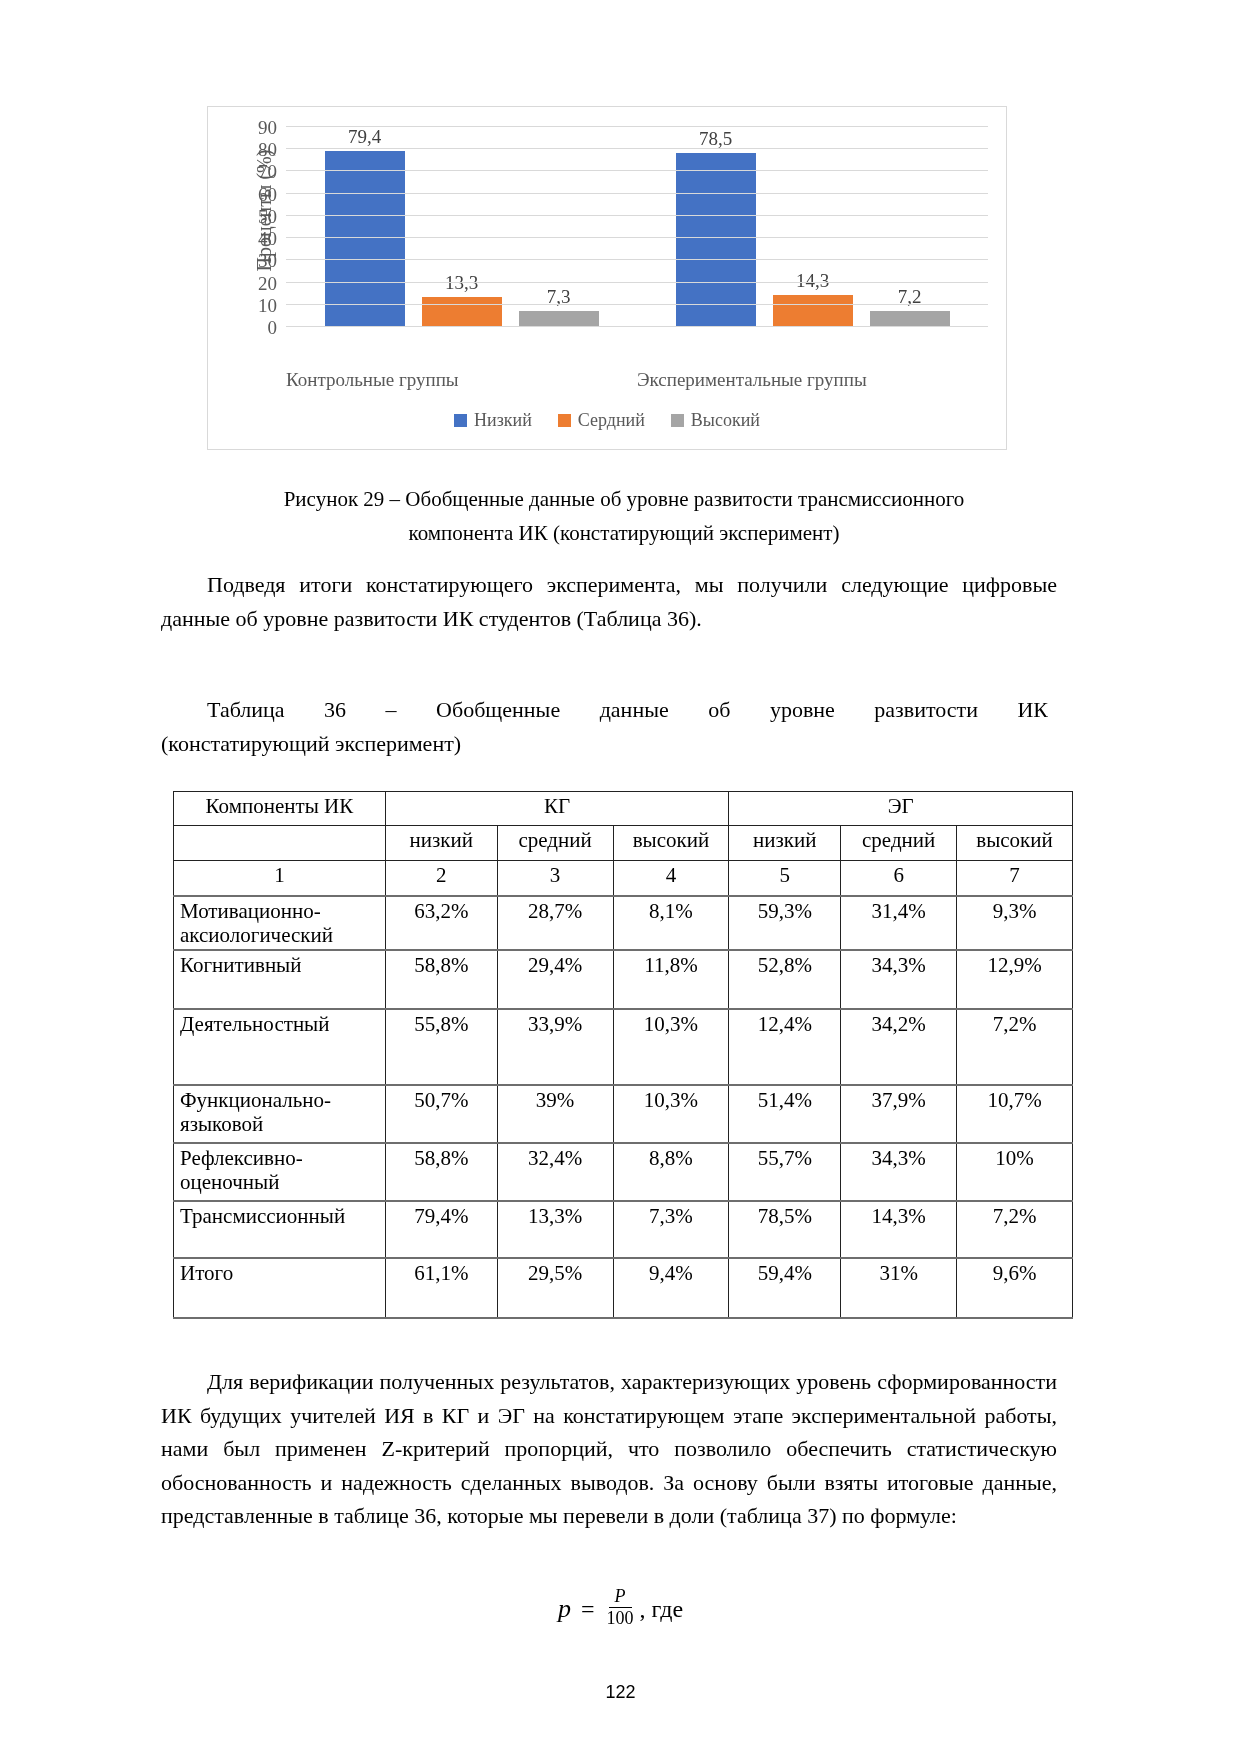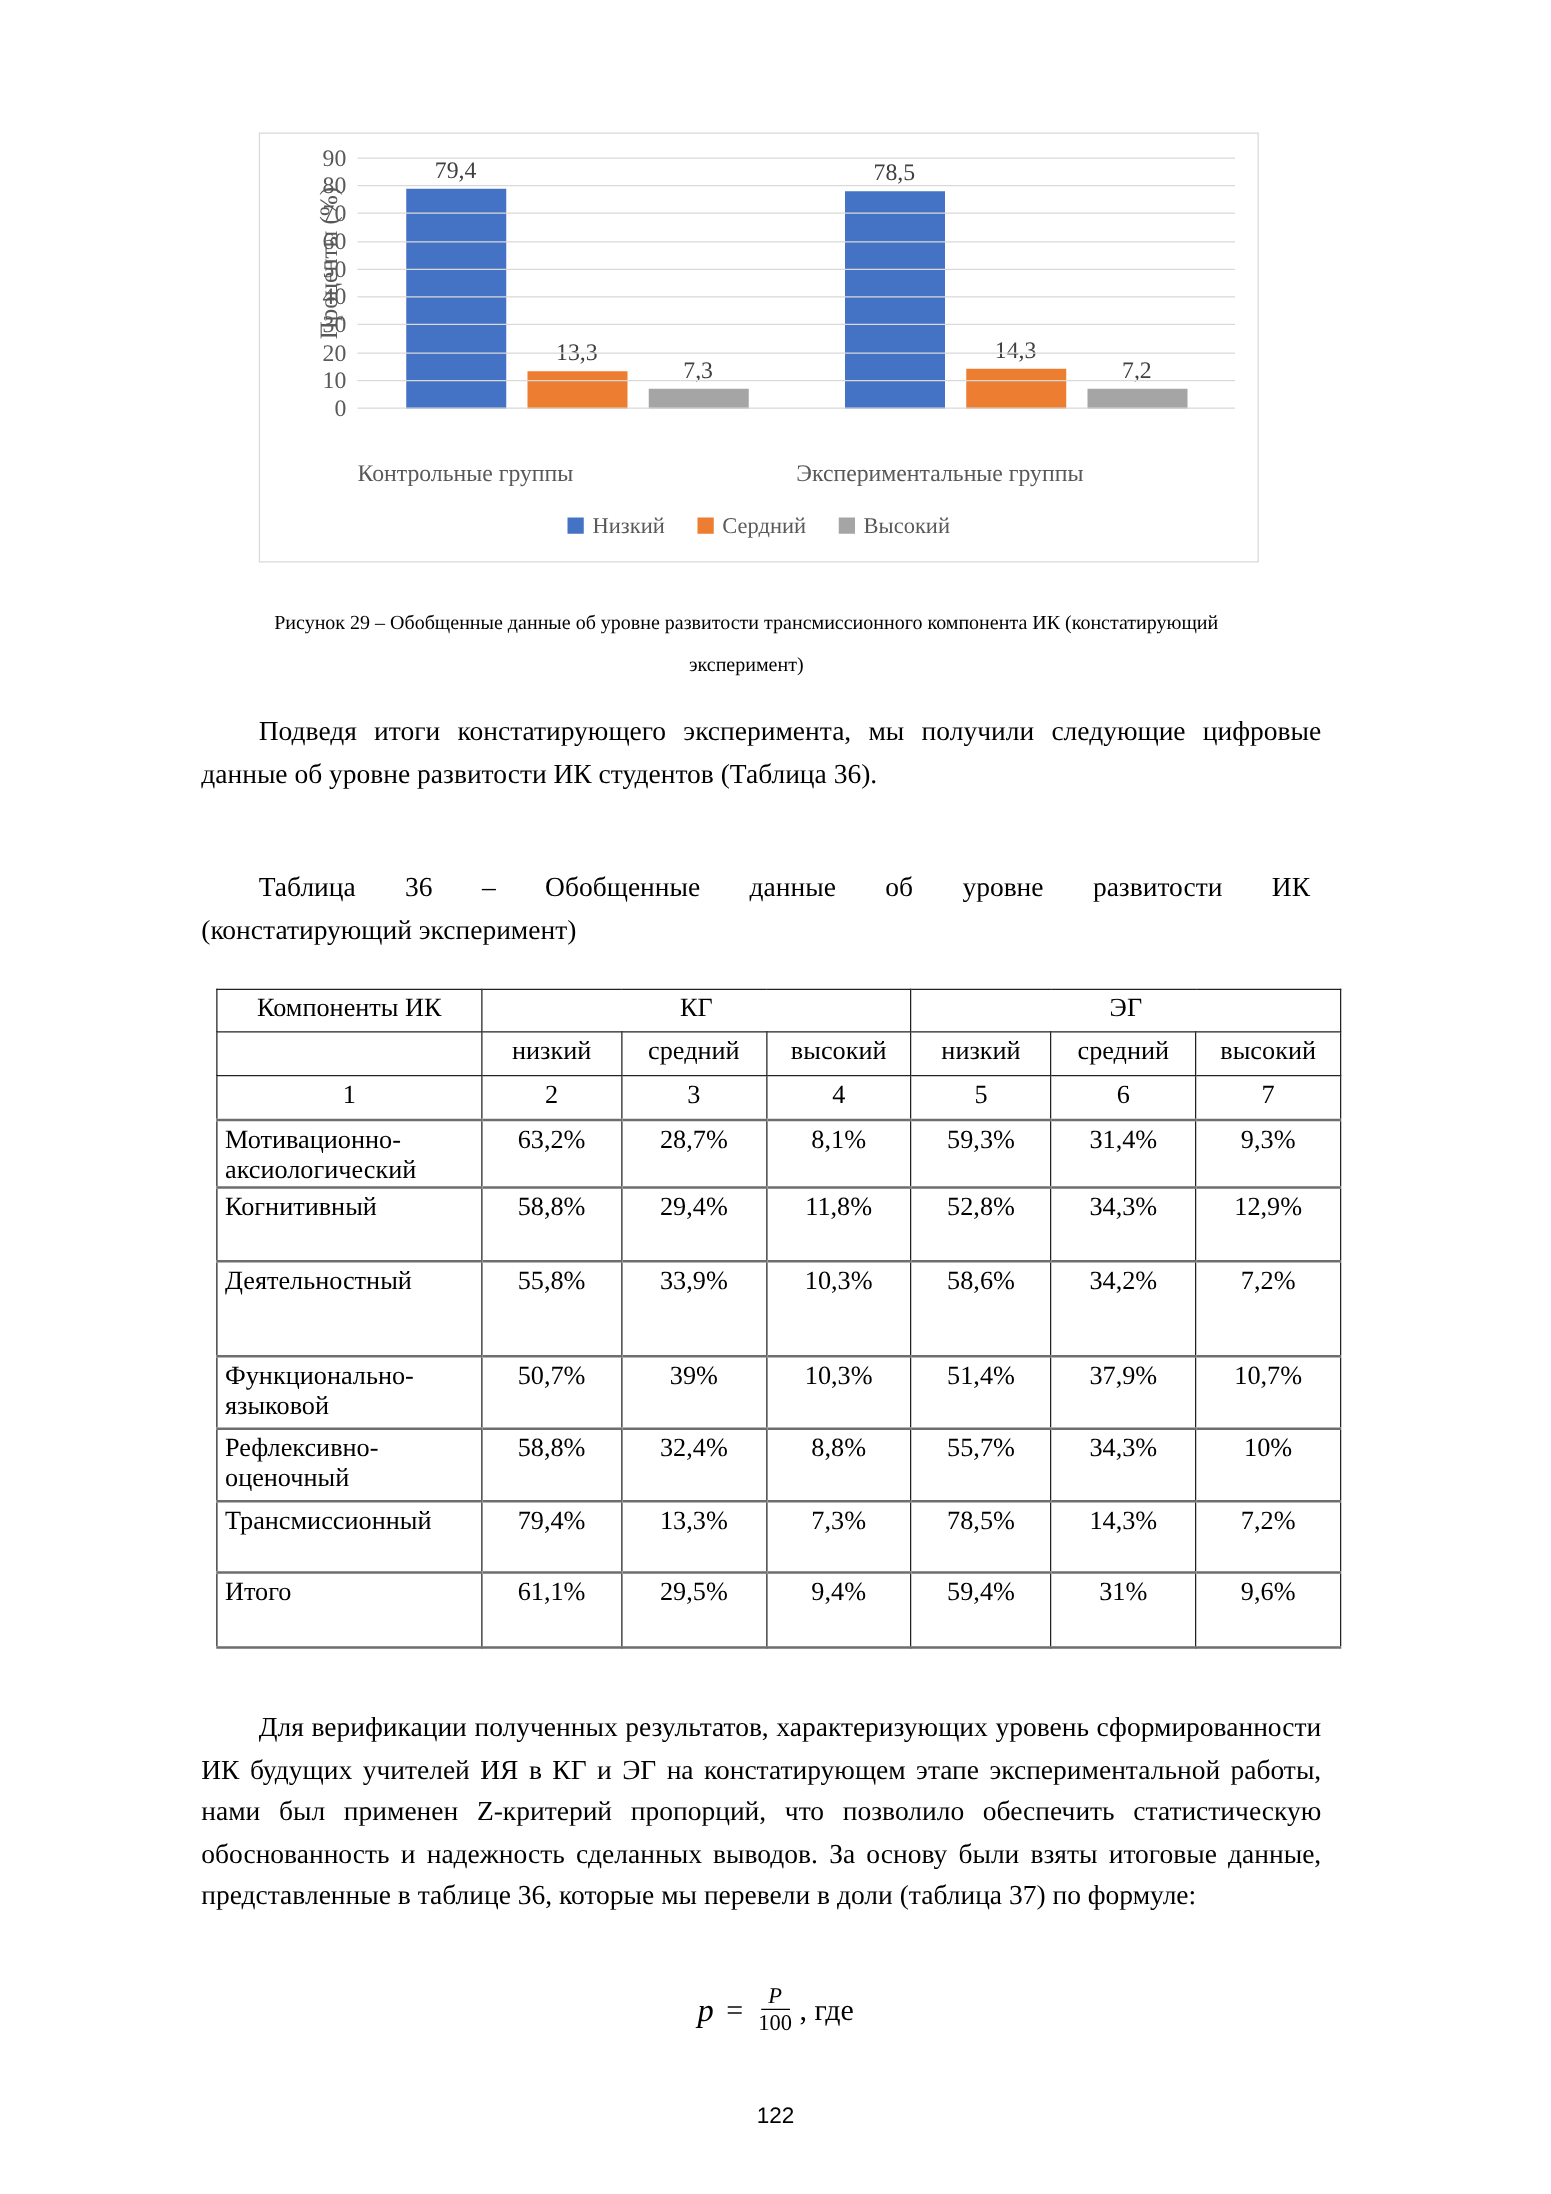--- a/index.html
+++ b/index.html
@@ -32,22 +32,22 @@
   .bar-label { font-size:19px; color:#404040; margin-bottom:5px; line-height:1; }
   .bar { width:100%; }
   .cats { position:absolute; left:78px; right:18px; top:262px; display:flex; }
   .cat { flex:1; color:#595959; font-size:19px; }
   .legend { position:absolute; left:0; right:0; top:303px; display:flex; justify-content:center; gap:26px; }
   .legend-item { display:flex; align-items:center; gap:7px; color:#595959; font-size:18px; }
   .swatch { width:13px; height:13px; display:inline-block; }
 
   
   .fig-caption {
-    position:absolute; top:482px; left:217px; width:760px;
-    text-align:center; font-size:16px; line-height:34px;
+    position:absolute; top:482px; left:244px; width:760px;
+    text-align:center; font-size:21px; line-height:34px;
   }
   .para {
     position:absolute; left:161px; width:896px;
     font-size:22px; line-height:33.5px; text-align:justify; text-indent:46px;
   }
   .para-intro { top:568px; }
   .para-verification { top:1365px; }
   .table-caption { position:absolute; top:693px; left:161px; width:896px; font-size:22px; line-height:34px; }
   .table-caption .tc-line1 { padding-left:46px; word-spacing:34px; white-space:nowrap; }
 
@@ -222,21 +222,21 @@
           <td>11,8%</td>
           <td>52,8%</td>
           <td>34,3%</td>
           <td>12,9%</td>
         </tr>
         <tr class="data-row" style="height: 76px;">
           <td class="comp">Деятельностный</td>
           <td>55,8%</td>
           <td>33,9%</td>
           <td>10,3%</td>
-          <td>58,6%</td>
+          <td>12,4%</td>
           <td>34,2%</td>
           <td>7,2%</td>
         </tr>
         <tr class="data-row" style="height: 58px;">
           <td class="comp">Функционально-языковой</td>
           <td>50,7%</td>
           <td>39%</td>
           <td>10,3%</td>
           <td>51,4%</td>
           <td>37,9%</td>

